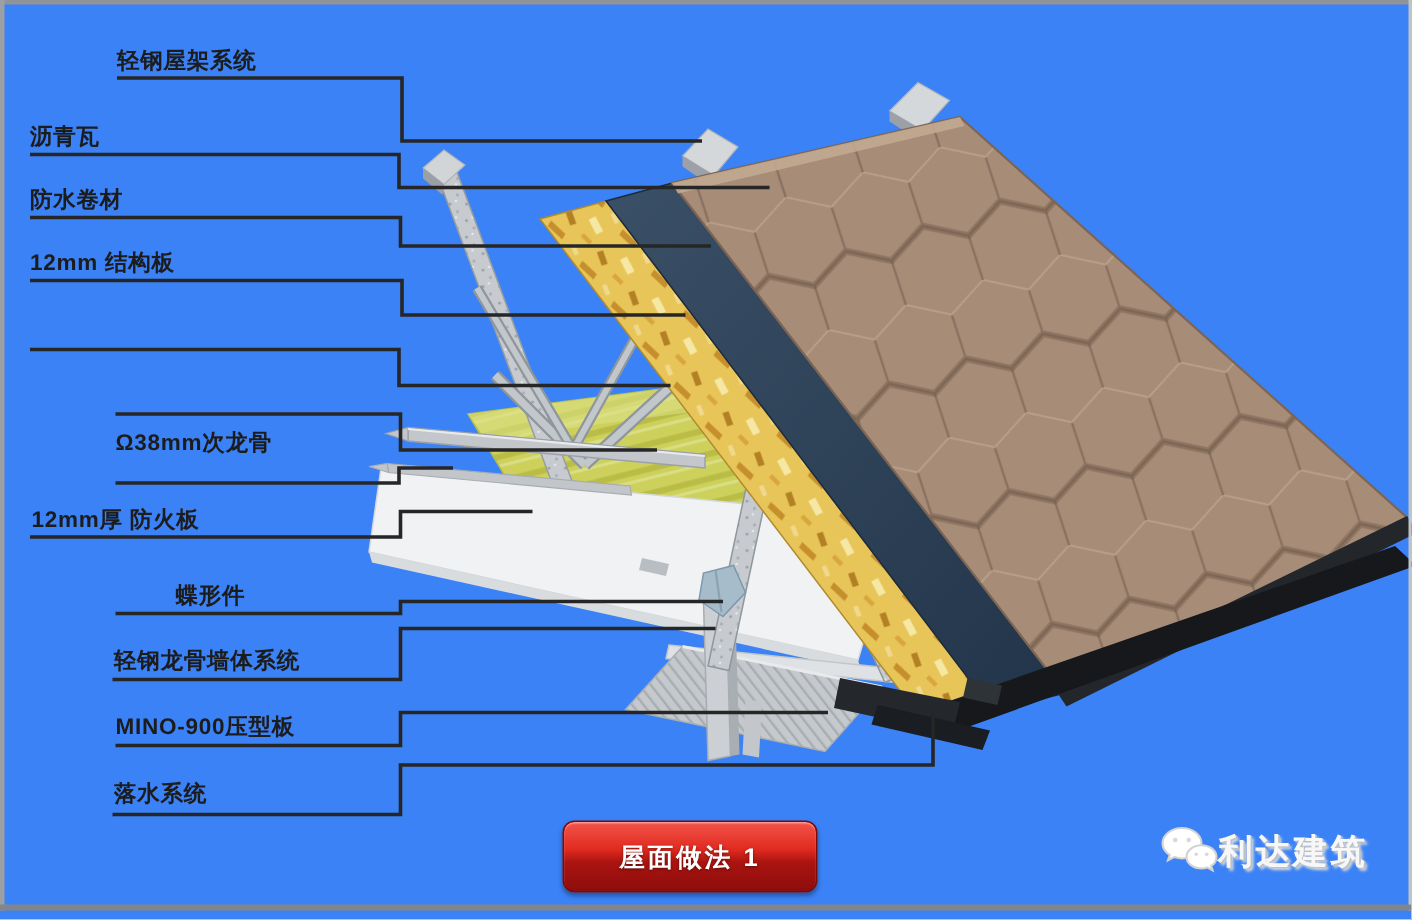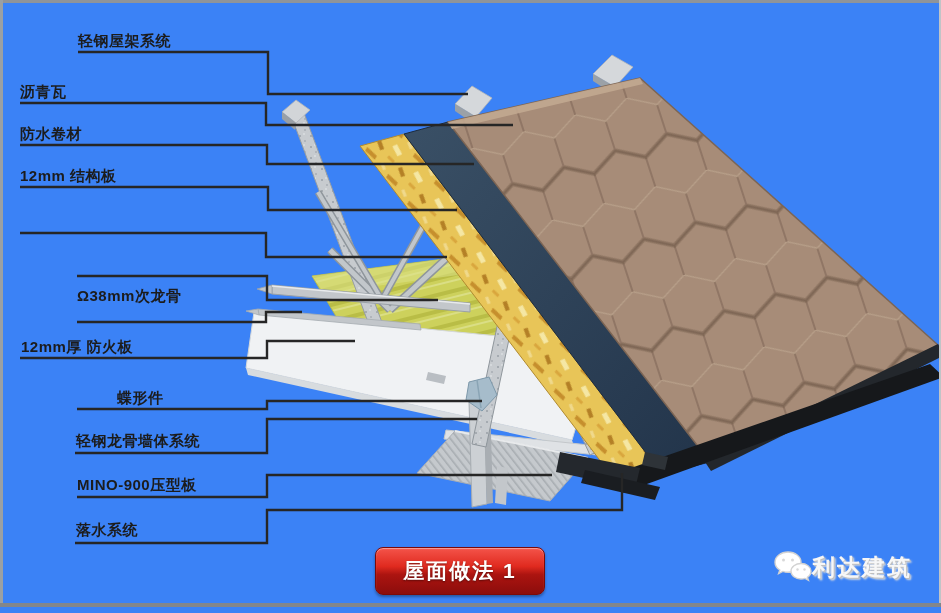--- a/index.html
+++ b/index.html
@@ -21,21 +21,21 @@
     letter-spacing:0.5px;white-space:nowrap;line-height:18px;
   }
 
   .badge{
     position:absolute;left:375px;top:547px;width:168px;height:46px;
     border-radius:8px;
     background:linear-gradient(#f4544a,#e02a1f 40%,#ab1410 58%,#8c0d0c);
     border:1px solid #7c0a09;
     box-shadow:0 2px 3px rgba(0,0,0,.35), inset 0 1px 1px rgba(255,255,255,.45);
     display:flex;align-items:center;justify-content:center;
-    color:#ffffff;font-size:21px;font-weight:bold;letter-spacing:2px;
+    color:#ffffff;font-size:17px;font-weight:bold;letter-spacing:2px;
     text-shadow:0 1px 2px rgba(0,0,0,.45);
     cursor:pointer;
   }
 
   .watermark{
     position:absolute;left:772px;top:549px;display:flex;align-items:center;gap:0;
   }
   .watermark .brand{
     font-size:23px;font-weight:bold;color:#f7f7f7;letter-spacing:2px;
     text-shadow:1px 1px 0 #bfbfbf,2px 2px 2px #dedede;

